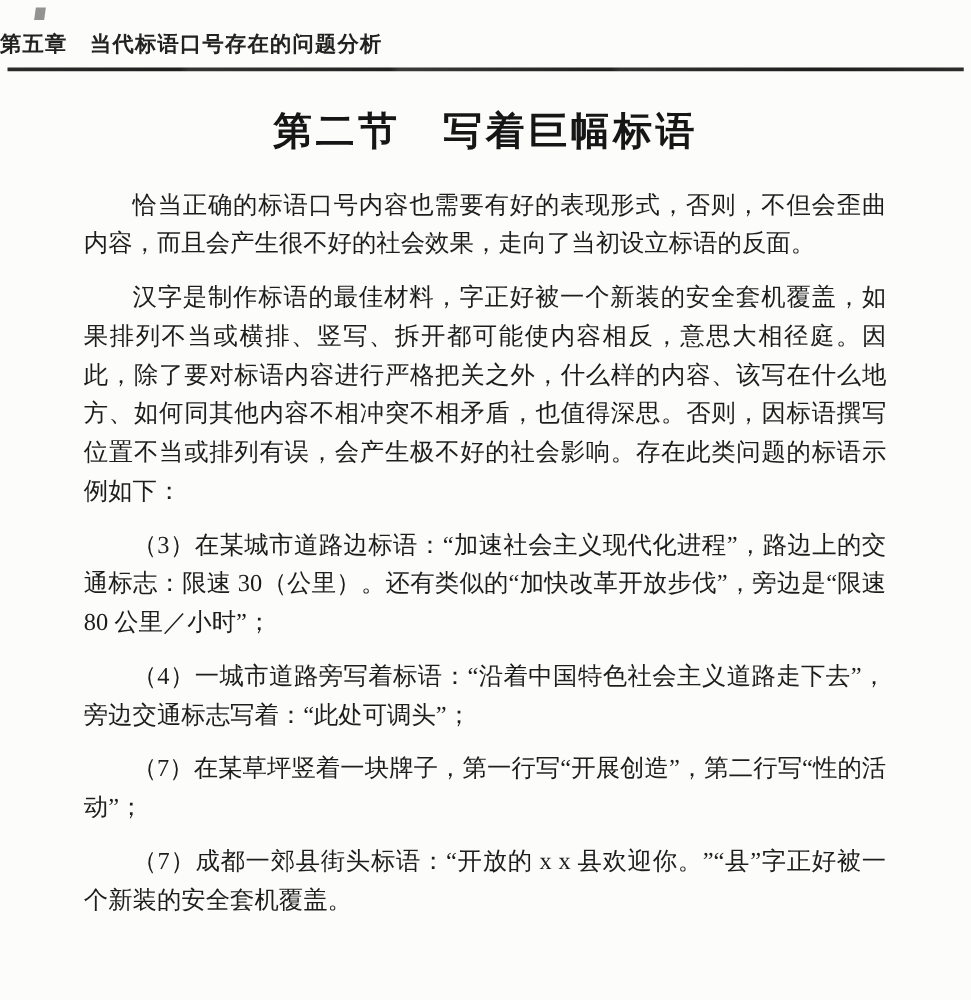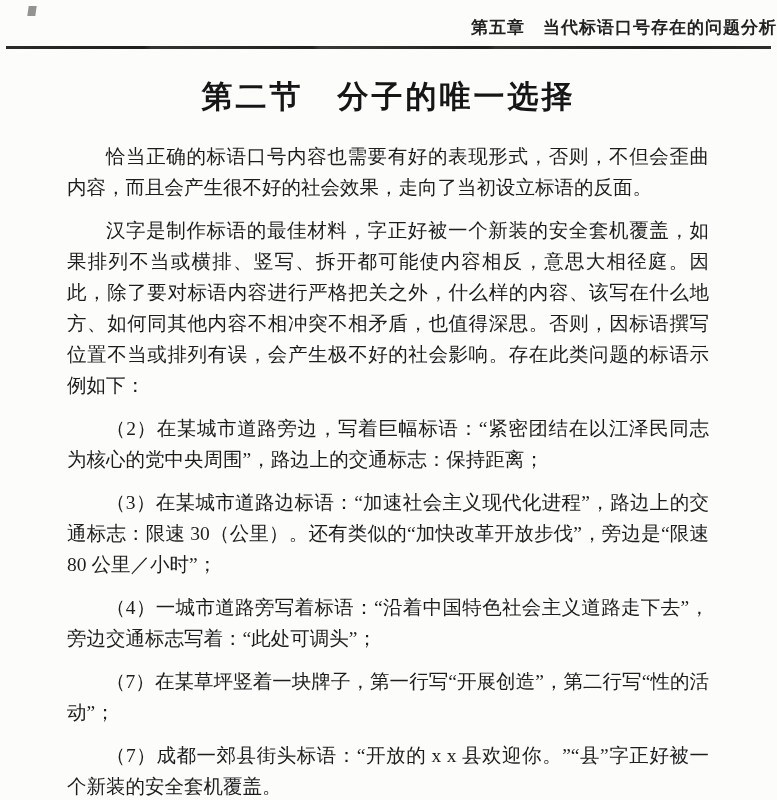--- a/index.html
+++ b/index.html
@@ -13,23 +13,22 @@
     height: 800px;
     margin: 0 auto;
     background: #fcfcfb;
     box-sizing: border-box;
     overflow: hidden;
     font-family: "Liberation Serif", "DejaVu Serif", serif;
     color: #1d1d1d;
   }
   
   .running-head {
-    padding-top: 4px;
-    text-align: right;
-    margin-top: 12px;
+    padding-top: 24px;
+    text-align: left;
   }
   .chapter-title {
     font-size: 17px;
     font-weight: bold;
     letter-spacing: 1px;
     color: #222;
   }
   .head-rule {
     height: 3px;
     margin: 7px 6px 0 6px;
@@ -75,27 +74,26 @@
 
 <div class="page">
 
   <div class="scan-speck"></div>
 
   <header class="running-head">
     <div class="chapter-title">第五章　当代标语口号存在的问题分析</div>
     <div class="head-rule"></div>
   </header>
 
-  <h1 class="section-title">第二节　分子的唯一选择</h1>
+  <h1 class="section-title">第二节　写着巨幅标语</h1>
 
   <main class="body-text">
     <p>恰当正确的标语口号内容也需要有好的表现形式，否则，不但会歪曲内容，而且会产生很不好的社会效果，走向了当初设立标语的反面。</p>
     <p>汉字是制作标语的最佳材料，字正好被一个新装的安全套机覆盖，如果排列不当或横排、竖写、拆开都可能使内容相反，意思大相径庭。因此，除了要对标语内容进行严格把关之外，什么样的内容、该写在什么地方、如何同其他内容不相冲突不相矛盾，也值得深思。否则，因标语撰写位置不当或排列有误，会产生极不好的社会影响。存在此类问题的标语示例如下：</p>
 
-    <p>（2）在某城市道路旁边，写着巨幅标语：“紧密团结在以江泽民同志为核心的党中央周围”，路边上的交通标志：保持距离；</p>
     <p>（3）在某城市道路边标语：“加速社会主义现代化进程”，路边上的交通标志：限速 30（公里）。还有类似的“加快改革开放步伐”，旁边是“限速 80 公里／小时”；</p>
     <p>（4）一城市道路旁写着标语：“沿着中国特色社会主义道路走下去”，旁边交通标志写着：“此处可调头”；</p>
     <p>（7）在某草坪竖着一块牌子，第一行写“开展创造”，第二行写“性的活动”；</p>
 
     <p><span>（7）成都一郊县街头标语：“开放的 x x 县欢迎你。”“县”字正好被一个新装的安全套机覆盖。</span></p>
   </main>
 
 </div>
 
 </body></html>

